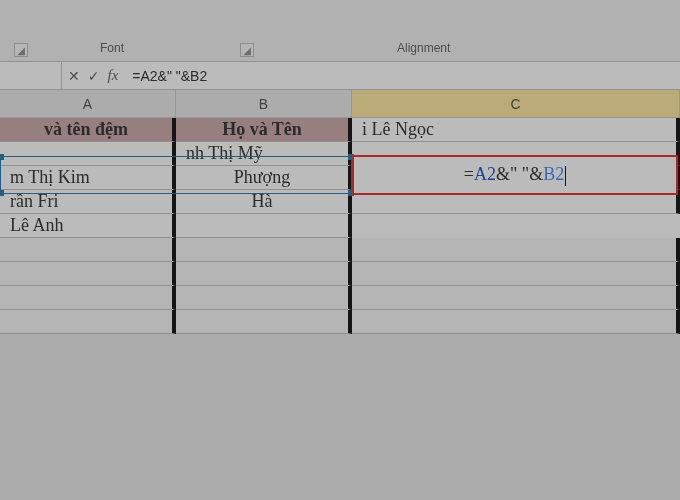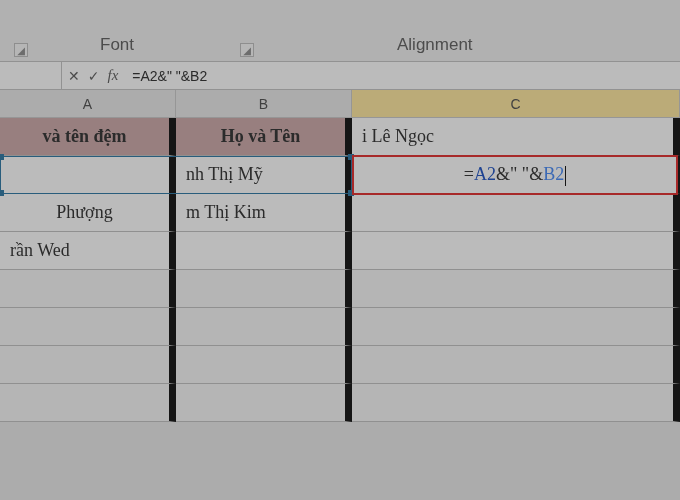--- a/index.html
+++ b/index.html
@@ -20,21 +20,21 @@
   }
   .ribbon-area {
     height: 62px;
     background: #f0f0f0;
     border-bottom: 1px solid #c0c0c0;
     position: relative;
   }
   .ribbon-section-label {
     position: absolute;
     bottom: 6px;
-    font-size: 17px;
+    font-size: 12px;
     color: #555;
   }
   .ribbon-font { left: 100px; }
   .ribbon-align { left: 397px; }
   .ribbon-launcher {
     position: absolute;
     bottom: 4px;
     width: 14px;
     height: 14px;
     color: #888;
@@ -104,27 +104,27 @@
     position: relative;
   }
   .col-header.sel {
     background: #ffe699;
   }
   .sheet {
     display: grid;
     grid-template-columns: 176px 176px 328px;
   }
   .cell {
-    border-right: 7px solid #000000;
+    border-right: 4px solid #000000;
     border-bottom: 1px solid #bdbdbd;
     padding: 6px 10px;
     font-family: "Times New Roman", serif;
     font-size: 18px;
     color: #222;
-    height: 38px;
+    height: 24px;
     display: flex;
     align-items: center;
     background: #fff;
     position: relative;
   }
   .hdr-cell {
     background: #c9a3a3;
     font-weight: bold;
     justify-content: center;
     text-align: center;
@@ -196,27 +196,29 @@
   <div class="sheet">
     <div class="cell hdr-cell">và tên đệm</div>
     <div class="cell hdr-cell">Họ và Tên</div>
 
     <div class="cell">i Lê Ngọc</div>
     <div class="cell"></div>
 
     <div class="cell">nh Thị Mỹ</div>
     <div class="cell"></div>
 
+    <div class="cell">m Thị Kim</div>
     <div class="cell col-b">Phượng</div>
-    <div class="cell">m Thị Kim</div>
-    <div class="cell"></div>
-
-    <div class="cell">rần Wed</div>
-    <div class="cell"></div>
-
+    <div class="cell"></div>
+
+    <div class="cell">rần Fri</div>
+    <div class="cell col-b">Hà</div>
+    <div class="cell"></div>
+
+    <div class="cell">Lê Anh</div>
     <div class="cell"></div>
   </div>
 
   <div class="sheet blank-rows">
     <div class="cell"></div>
     <div class="cell"></div>
     <div class="cell"></div>
     <div class="cell"></div>
     <div class="cell"></div>
     <div class="cell"></div>

